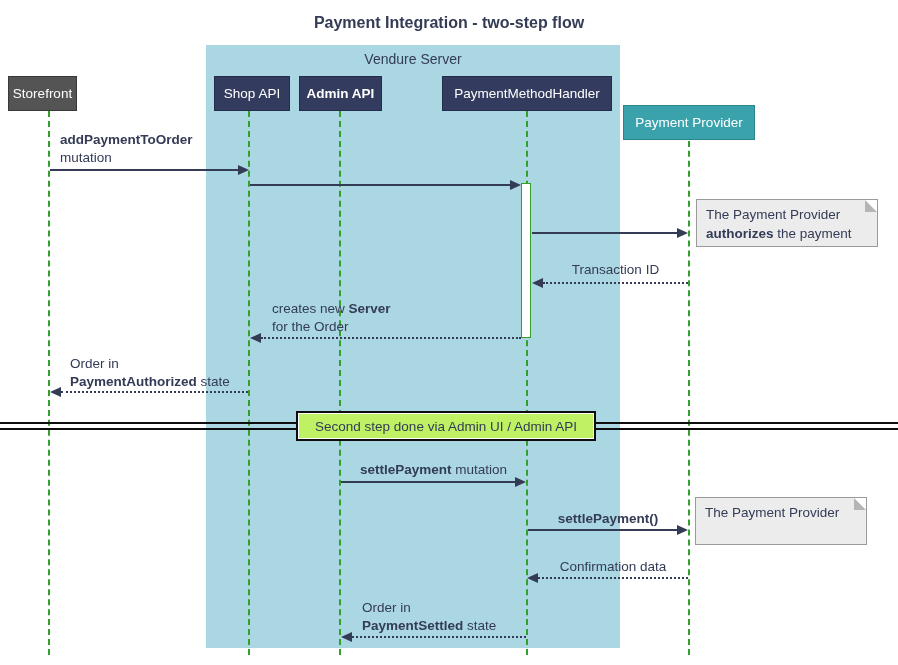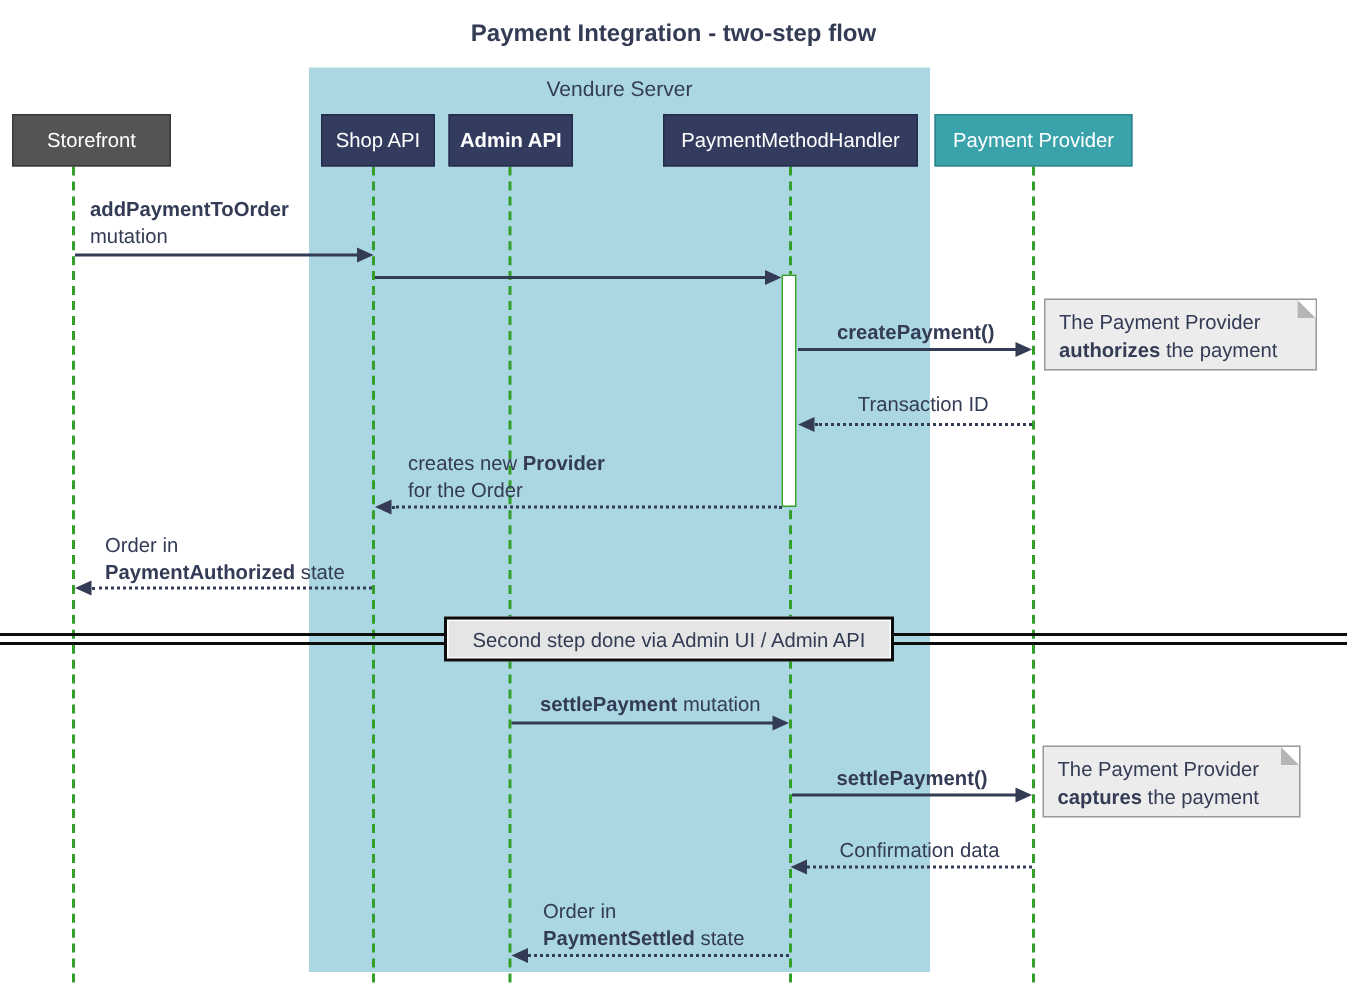--- a/index.html
+++ b/index.html
@@ -19,26 +19,26 @@
               border-left:2px dashed #33a02c; z-index:2; }
   .ll-storefront { left:48px; }
   .ll-shop      { left:248px; }
   .ll-admin     { left:339px; }
   .ll-pmh       { left:526px; }
   .ll-provider  { left:688px; }
 
   .participant { position:absolute; top:76px; height:35px; z-index:5;
                  display:flex; align-items:center; justify-content:center;
                  font-size:13.5px; color:#fff; }
-  .p-storefront { left:8px;   width:106px;  background:#545454; border:1.5px solid #383838; }
+  .p-storefront { left:8px;   width:69px;  background:#545454; border:1.5px solid #383838; }
   .p-navy       { background:#333c5f; border:1.5px solid #232c4d; }
   .p-shop       { left:214px; width:76px; }
   .p-admin      { left:299px; width:83px;font-weight:bold; }
   .p-pmh        { left:442px; width:170px; }
-  .p-provider   { left:623px; width:132px; background:#3aa2ab; border:1.5px solid #2c848c; }
+  .p-provider   { left:623px; width:132px; background:#3aa2ab; border:1.5px solid #2c848c;margin-top:29px; }
 
   .activation { position:absolute; left:521px; top:183px; width:10px; height:155px;
                 background:#fff; border:1.5px solid #33a02c; z-index:3; }
 
   .msg-line { position:absolute; height:0; z-index:4; }
   .solid  { border-top:2px solid #333b55; }
   .dotted { border-top:2px dotted #333b55; }
   .head { position:absolute; width:0; height:0; z-index:4;
           border-top:5px solid transparent; border-bottom:5px solid transparent; }
   .head-r { border-left:11px solid #333b55; }
@@ -49,21 +49,21 @@
   .center { text-align:center; }
   b { font-weight:bold;margin-top:31px; }
 
   .note { position:absolute; z-index:4; background:#ececec; border:1px solid #9a9a9a;
           padding:5px 10px 20px 9px; font-size:13.5px; line-height:19px; color:#333b55; }
   .note .fold { position:absolute; top:0; right:0; width:0; height:0;
                 border-top:12px solid #fff; border-left:12px solid #b5b5b5; }
 
   .divider-line { position:absolute; left:0; width:898px; height:2px; background:#0d0d0d; z-index:2; }
   .divider-box { position:absolute; left:296px; top:411px; width:300px; height:30px; z-index:5;
-                 background:#e5e5e5; border:2px solid #0d0d0d; box-shadow:inset 0 0 0 1px #fff;
+                 background:#bef264; border:2px solid #0d0d0d; box-shadow:inset 0 0 0 1px #fff;
                  display:flex; align-items:center; justify-content:center;
                  font-size:13.5px; color:#333b55; }
 </style>
 </head>
 <body>
 
 <div id="canvas">
 
   <div class="title">Payment Integration - two-step flow</div>
 
@@ -100,40 +100,37 @@
   <div class="msg-label" style="left:60px; top:131px;">
     <div><b>addPaymentToOrder</b></div>
     <div><span>mutation</span></div>
   </div>
   <div class="msg-line solid" style="left:50px; top:169px; width:189px;"></div>
   <div class="head head-r" style="left:238px; top:165px;"></div>
 
   <div class="msg-line solid" style="left:250px; top:184px; width:261px;"></div>
   <div class="head head-r" style="left:510px; top:180px;"></div>
 
-  <div class="msg-label center" style="left:532px; top:213px; width:157px;">
-    <b>createPayment()</b>
-  </div>
   <div class="msg-line solid" style="left:532px; top:232px; width:146px;"></div>
   <div class="head head-r" style="left:677px; top:228px;"></div>
 
   <div class="note" style="left:696px; top:199px; width:182px; height:48px;">
     <span class="fold"></span>
     <div><span>The Payment Provider</span></div>
     <div><b>authorizes</b><span> the payment</span></div>
   </div>
 
   <div class="msg-label center" style="left:542px; top:261px; width:147px;">
     <span>Transaction ID</span>
   </div>
   <div class="msg-line dotted" style="left:543px; top:282px; width:145px;"></div>
   <div class="head head-l" style="left:532px; top:278px;"></div>
 
   <div class="msg-label" style="left:272px; top:300px;">
-    <div><span>creates new </span><b>Provider</b></div>
+    <div><span>creates new </span><b>Server</b></div>
     <div><span>for the Order</span></div>
   </div>
   <div class="msg-line dotted" style="left:261px; top:337px; width:260px;"></div>
   <div class="head head-l" style="left:250px; top:333px;"></div>
 
   <div class="msg-label" style="left:70px; top:355px;">
     <div><span>Order in</span></div>
     <div><b>PaymentAuthorized</b><span> state</span></div>
   </div>
   <div class="msg-line dotted" style="left:61px; top:391px; width:187px;"></div>
@@ -151,21 +148,20 @@
 
   <div class="msg-label center" style="left:527px; top:510px; width:162px;">
     <b>settlePayment()</b>
   </div>
   <div class="msg-line solid" style="left:528px; top:529px; width:150px;"></div>
   <div class="head head-r" style="left:677px; top:525px;"></div>
 
   <div class="note" style="left:695px; top:497px; width:172px; height:48px;">
     <span class="fold"></span>
     <div><span>The Payment Provider</span></div>
-    <div><b>captures</b><span> the payment</span></div>
   </div>
 
   <div class="msg-label center" style="left:537px; top:558px; width:152px;">
     <span>Confirmation data</span>
   </div>
   <div class="msg-line dotted" style="left:538px; top:577px; width:150px;"></div>
   <div class="head head-l" style="left:527px; top:573px;"></div>
 
   <div class="msg-label" style="left:362px; top:599px;">
     <div><span>Order in</span></div>

